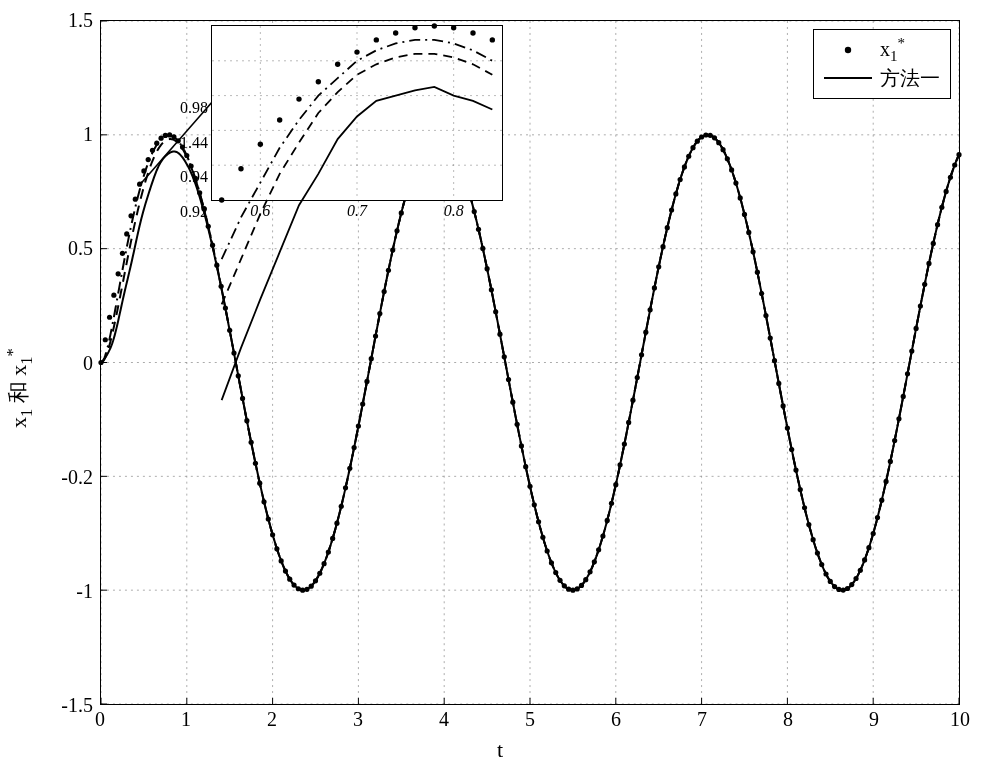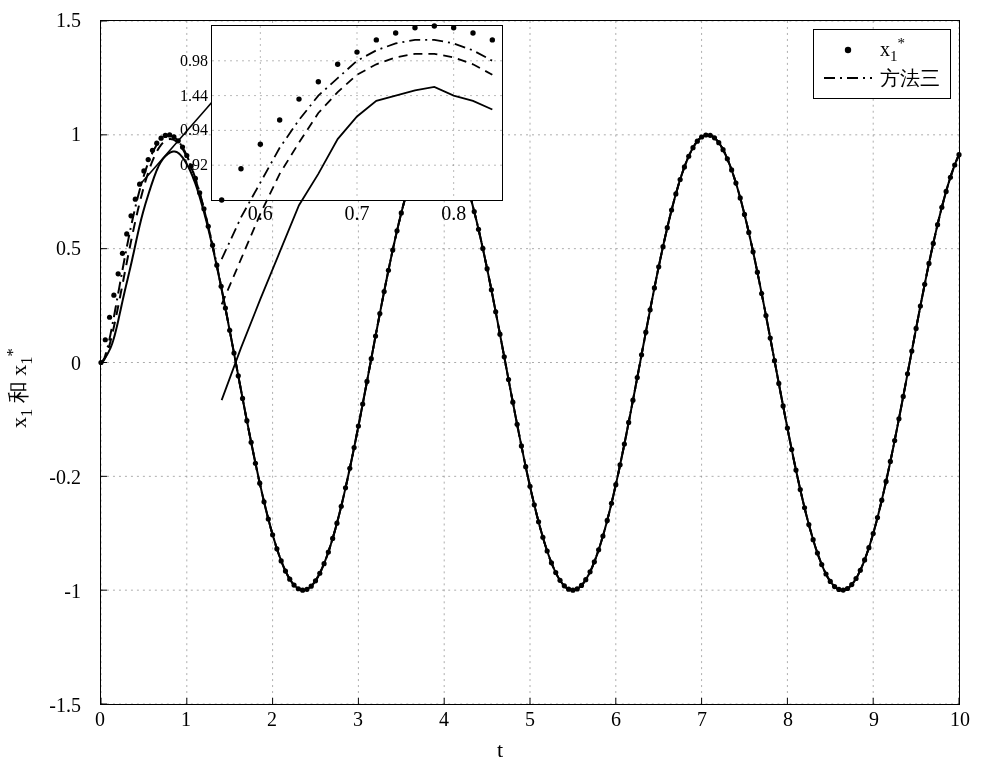--- a/index.html
+++ b/index.html
@@ -47,21 +47,21 @@
     position: absolute;
     left: 50%;
     bottom: 12px;
     transform: translateX(-50%);
     font-size: 22px;
   }
   .ytick-label {
     position: absolute;
     text-align: right;
     width: 80px;
-    left: 1px;
+    left: 13px;
     transform: translateY(-50%);
     font-size: 20px;
   }
   .xtick-label {
     position: absolute;
     text-align: center;
     width: 40px;
     bottom: 44px;
     transform: translateX(-50%);
     font-size: 20px;
@@ -92,28 +92,30 @@
     border: 1px solid #000;
     background: #fff;
   }
   .inset-ytick {
     position: absolute;
     right: 100%;
     padding-right: 4px;
     font-size: 16px;
     transform: translateY(-50%);
     white-space: nowrap;
+    margin-top: 47px;
   }
   .inset-xtick {
     position: absolute;
     top: 100%;
     padding-top: 2px;
-    font-size: 20px;
+    font-size: 16px;
     transform: translateX(-50%);
     white-space: nowrap;
+    font-style: italic;
   }
   .sub { font-size: 0.75em; vertical-align: sub; }
   .sup { font-size: 0.75em; vertical-align: super; }
 </style>
 </head>
 <body>
 
 <div class="chart-wrap">
 
   <div class="ylabel">
@@ -452,21 +454,21 @@
               <circle cx="26" cy="10" r="3.2" fill="#000"></circle>
             </svg>
         </span>
         <span>
           <span>x</span><span class="sub">1</span><span class="sup">*</span>
         </span>
       </div>
       <div class="legend-row">
         <span class="legend-icon">
           <svg viewBox="0 0 52 20">
-              <line x1="2" y1="10" x2="50" y2="10" stroke="#000" stroke-width="2" stroke-dasharray="11 5 2 5"></line>
+              <line x1="2" y1="10" x2="50" y2="10" stroke="#000" stroke-width="2"></line>
             </svg>
         </span>
-        <span>方法三</span>
+        <span>方法一</span>
       </div>
     </div>
 
   </div>
 </div>
 
 </body></html>

